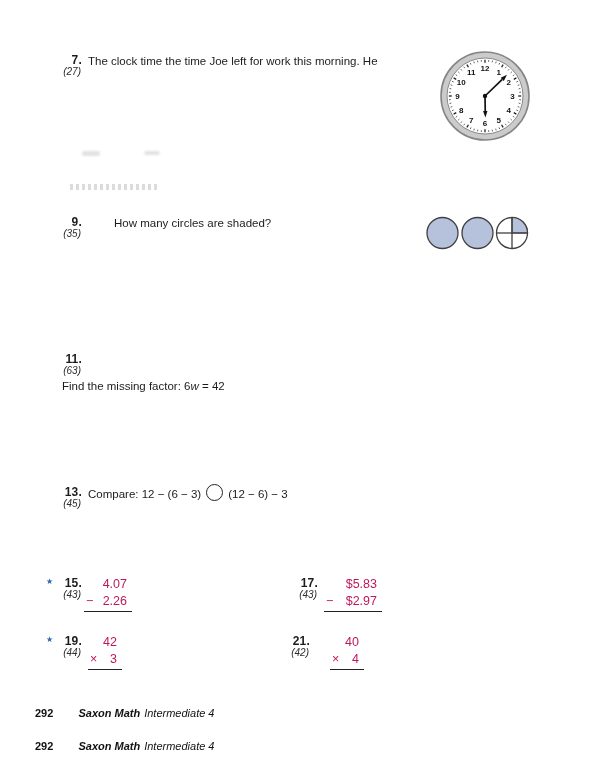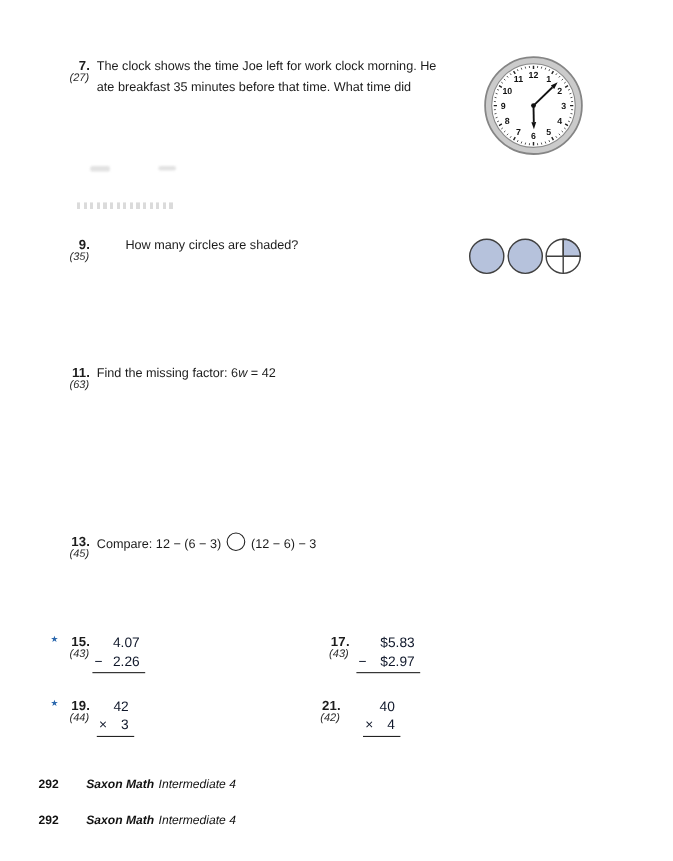--- a/index.html
+++ b/index.html
@@ -14,21 +14,21 @@
   .star{
     position:absolute;left:-10px;top:2px;font-size:8px;line-height:8px;
     color:#2a67ad;font-style:normal;
   }
   .pbody{margin-left:6px;margin-top:-1px;font-size:11.5px;line-height:19px;color:#1c1c1c;}
   .pbody .mvar{font-style:italic;}
   .cmp-circle{
     display:inline-block;width:15px;height:15px;border:1.2px solid #222;
     border-radius:50%;vertical-align:-3px;margin:0 5px;background:#fff;
   }
-  .stack{position:absolute;font-size:12.5px;line-height:16px;color:#0f172a;}
+  .stack{position:absolute;font-size:12.5px;line-height:16px;color:#be185d;}
   .stack .s-top{text-align:right;padding:0 5px 1px 2px;}
   .stack .s-bot{
     display:flex;justify-content:space-between;align-items:baseline;
     border-bottom:1.4px solid #222;padding:0 5px 2px 2px;
   }
   .figure{position:absolute;}
   .clock-num{font-family:"Liberation Sans",sans-serif;font-size:8px;font-weight:700;fill:#111;}
   .footer{position:absolute;left:35px;font-size:11px;color:#111;white-space:nowrap;}
   .f-num{font-weight:bold;}
   .f-title{margin-left:22px;margin-top:10px;}
@@ -45,22 +45,21 @@
 <body>
 
 <div class="page">
 
   <section class="problem" style="top:53px;">
     <div class="numcol">
       <div class="pnum">7.</div>
       <div class="pref">(27)</div>
     </div>
     <div class="pbody" style="width:330px;">
-      <div>The clock shows the time Joe left for work clock morning. He</div>
-      <div>ate breakfast 35 minutes before that time. What time did</div>
+      <div>The clock time the time Joe left for work this morning. He</div>
     </div>
   </section>
 
   <svg id="clock-svg" class="figure" style="left:437px;top:50px;" width="96" height="92" viewBox="0 0 96 92">
       <circle cx="48" cy="46" r="44" fill="#cbcbcb" stroke="#858585" stroke-width="1.6"></circle>
       <circle cx="48" cy="46" r="38" fill="#ffffff" stroke="#8a8a8a" stroke-width="1"></circle>
       <line x1="48" y1="12.799999999999997" x2="48" y2="9.799999999999997" stroke="#222" stroke-width="1.3"></line>
       <line x1="51.59577913640728" y1="11.788446799331403" x2="51.783930370289056" y2="9.998307387668504" stroke="#222" stroke-width="0.7"></line>
       <line x1="55.15216216413092" y1="12.351722534757087" x2="55.52640320760289" y2="10.591056853436228" stroke="#222" stroke-width="0.7"></line>
       <line x1="58.63018460649819" y1="13.283655839446723" x2="59.1864151963731" y2="11.571754110115442" stroke="#222" stroke-width="0.7"></line>
@@ -157,21 +156,21 @@
     <circle cx="17.5" cy="20" r="15.5" stroke="#404040" stroke-width="1.3" fill="#b6c2dc"></circle>
     <circle cx="52.5" cy="20" r="15.5" stroke="#404040" stroke-width="1.3" fill="#b6c2dc"></circle>
     <g>
       <circle cx="87" cy="20" r="15.5" fill="#ffffff" stroke="#404040" stroke-width="1.3"></circle>
       <path d="M87 20 L87 4.5 A15.5 15.5 0 0 1 102.5 20 Z" stroke="#404040" stroke-width="1.2" fill="#b6c2dc"></path>
       <line x1="87" y1="4.5" x2="87" y2="35.5" stroke="#404040" stroke-width="1.3"></line>
       <line x1="71.5" y1="20" x2="102.5" y2="20" stroke="#404040" stroke-width="1.3"></line>
     </g>
   </svg>
 
-  <section class="problem" style="top:332px;">
+  <section class="problem" style="top:352px;flex-direction:column;">
     <div class="numcol">
       <div class="pnum">11.</div>
       <div class="pref">(63)</div>
     </div>
     <div class="pbody" style="width:330px;">
       <span>Find the missing factor: 6</span><span class="mvar">w</span><span> = 42</span>
     </div>
   </section>
 
   <section class="problem" style="top:485px;">

